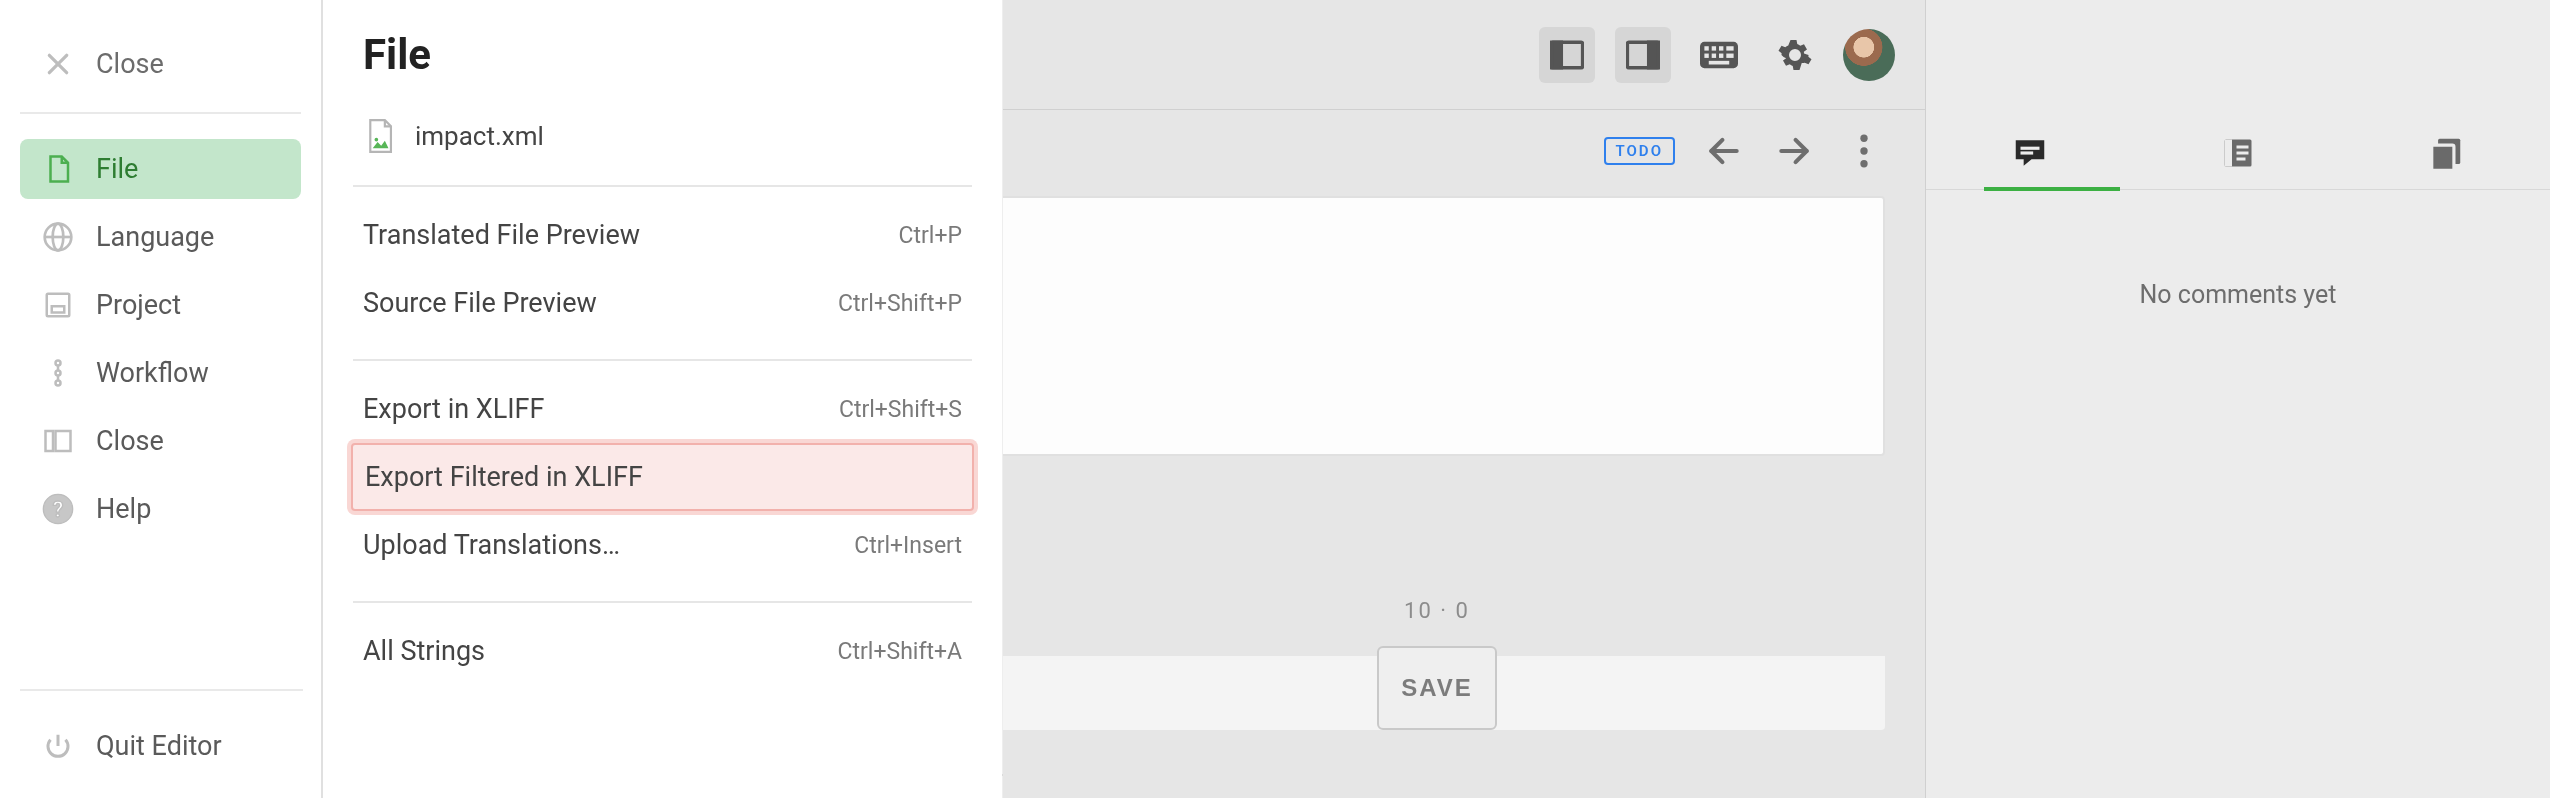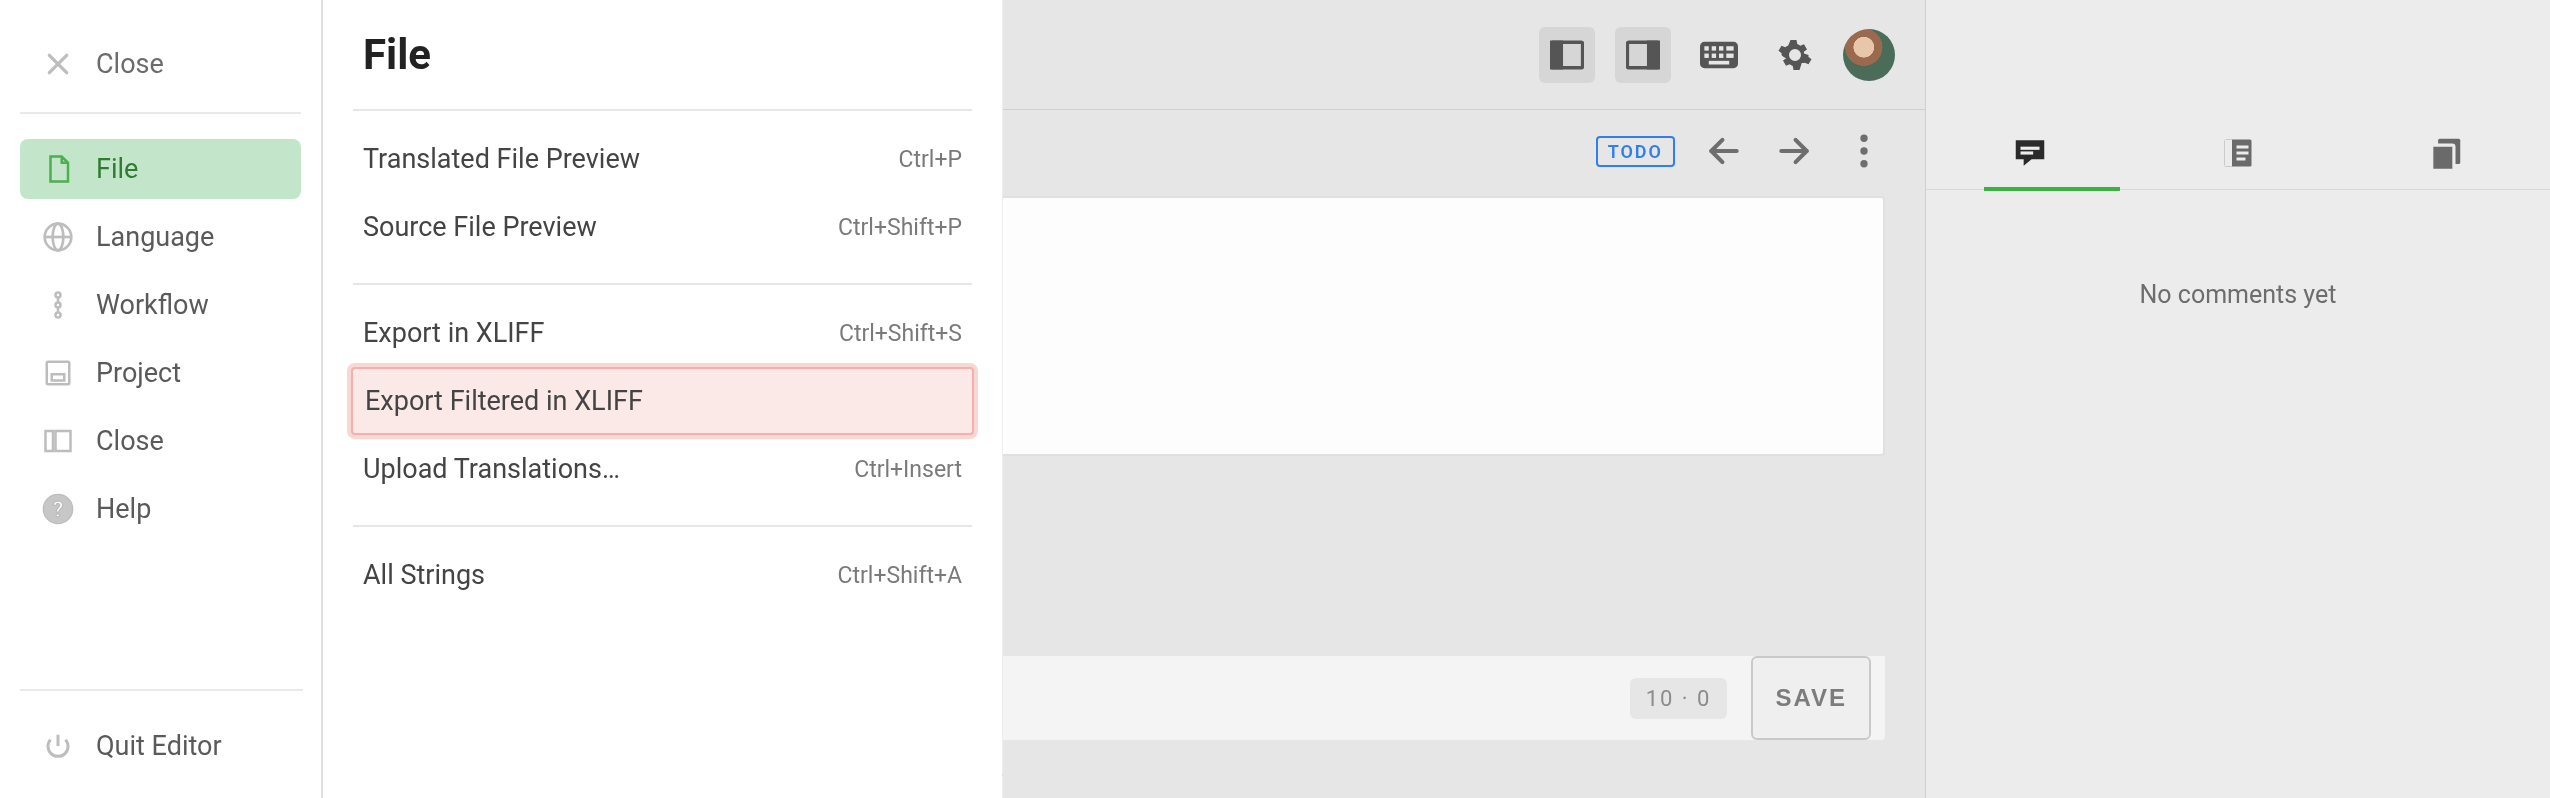--- a/index.html
+++ b/index.html
@@ -184,21 +184,21 @@
     right: 0;
     display: flex;
     align-items: center;
     justify-content: flex-end;
     padding: 0 40px;
     gap: 28px;
   }
   .todo-badge {
     border: 2px solid #2f80ed;
     color: #2f80ed;
-    font-size: 18px;
+    font-size: 15px;
     font-weight: 600;
     padding: 3px 10px;
     border-radius: 4px;
     letter-spacing: 2px;
   }
   .nav-icon, .kebab-icon {
     width: 42px;
     height: 42px;
     display: inline-flex;
     align-items: center;
@@ -215,28 +215,29 @@
     background: #fdfdfd;
     border: 2px solid #e0e0e0;
     border-left: none;
     border-radius: 0 4px 4px 0;
   }
   .save-row {
     position: absolute;
     top: 656px;
     left: 0;
     right: 40px;
-    height: 84px;
+    height: 74px;
     display: flex;
     align-items: center;
     justify-content: flex-end;
     background: #f4f4f4;
     border-radius: 0 0 4px 0;
-    gap: 24px;
+    gap: 15px;
     padding: 0 14px 0 0;
+    flex-direction: column;
   }
   .count-pill {
     background: #e6e6e6;
     color: #8c8c8c;
     border-radius: 6px;
     padding: 8px 16px;
     font-size: 22px;
     letter-spacing: 2px;
   }
   .save-btn {
@@ -332,38 +333,38 @@
             <ellipse cx="12" cy="12" rx="4" ry="10"></ellipse>
             <line x1="2" y1="12" x2="22" y2="12"></line>
           </svg>
       </span>
       <span>Language</span>
     </div>
 
     <div class="sidebar-item">
       <span class="icon">
         <svg width="30" height="30" viewBox="0 0 24 24" fill="none" stroke-width="2">
+            <rect x="3" y="3" width="18" height="18" rx="1"></rect>
+            <rect x="7" y="13" width="10" height="5"></rect>
+          </svg>
+      </span>
+      <span>Project</span>
+    </div>
+
+    <div class="sidebar-item">
+      <span class="icon">
+        <svg width="30" height="30" viewBox="0 0 24 24" fill="none" stroke-width="2">
             <circle cx="12" cy="4" r="2"></circle>
             <circle cx="12" cy="12" r="2"></circle>
             <circle cx="12" cy="20" r="2"></circle>
             <line x1="12" y1="6" x2="12" y2="10"></line>
             <line x1="12" y1="14" x2="12" y2="18"></line>
           </svg>
       </span>
       <span>Workflow</span>
-    </div>
-
-    <div class="sidebar-item">
-      <span class="icon">
-        <svg width="30" height="30" viewBox="0 0 24 24" fill="none" stroke-width="2">
-            <rect x="3" y="3" width="18" height="18" rx="1"></rect>
-            <rect x="7" y="13" width="10" height="5"></rect>
-          </svg>
-      </span>
-      <span>Project</span>
     </div>
 
     <div class="sidebar-item">
       <span class="icon">
         <svg width="30" height="30" viewBox="0 0 24 24" fill="none" stroke-width="2">
             <rect x="2" y="4" width="6" height="16"></rect>
             <rect x="10" y="4" width="12" height="16"></rect>
           </svg>
       </span>
       <span>Close</span>
@@ -389,20 +390,31 @@
             </svg>
         </span>
         <span>Quit Editor</span>
       </div>
     </div>
   </div>
 
   <div class="menu-panel">
     <h1>File</h1>
 
+    <div class="file-row">
+      <span class="file-icon">
+        <svg width="30" height="34" viewBox="0 0 24 28" fill="none" stroke="#b5b5b5" stroke-width="1.8">
+            <path d="M4 1h12l5 5v21H4z"></path>
+            <path d="M16 1v5h5"></path>
+            <circle cx="9" cy="17" r="1.5" fill="#57b657" stroke="none"></circle>
+            <path d="M6 24l4-5 3 3 3-4 3 6z" fill="#57b657" stroke="none"></path>
+          </svg>
+      </span>
+      <span>impact.xml</span>
+    </div>
 
     <hr class="menu-divider">
 
     <div class="menu-row">
       <span>Translated File Preview</span>
       <span class="shortcut">Ctrl+P</span>
     </div>
     <div class="menu-row">
       <span>Source File Preview</span>
       <span class="shortcut">Ctrl+Shift+P</span>

